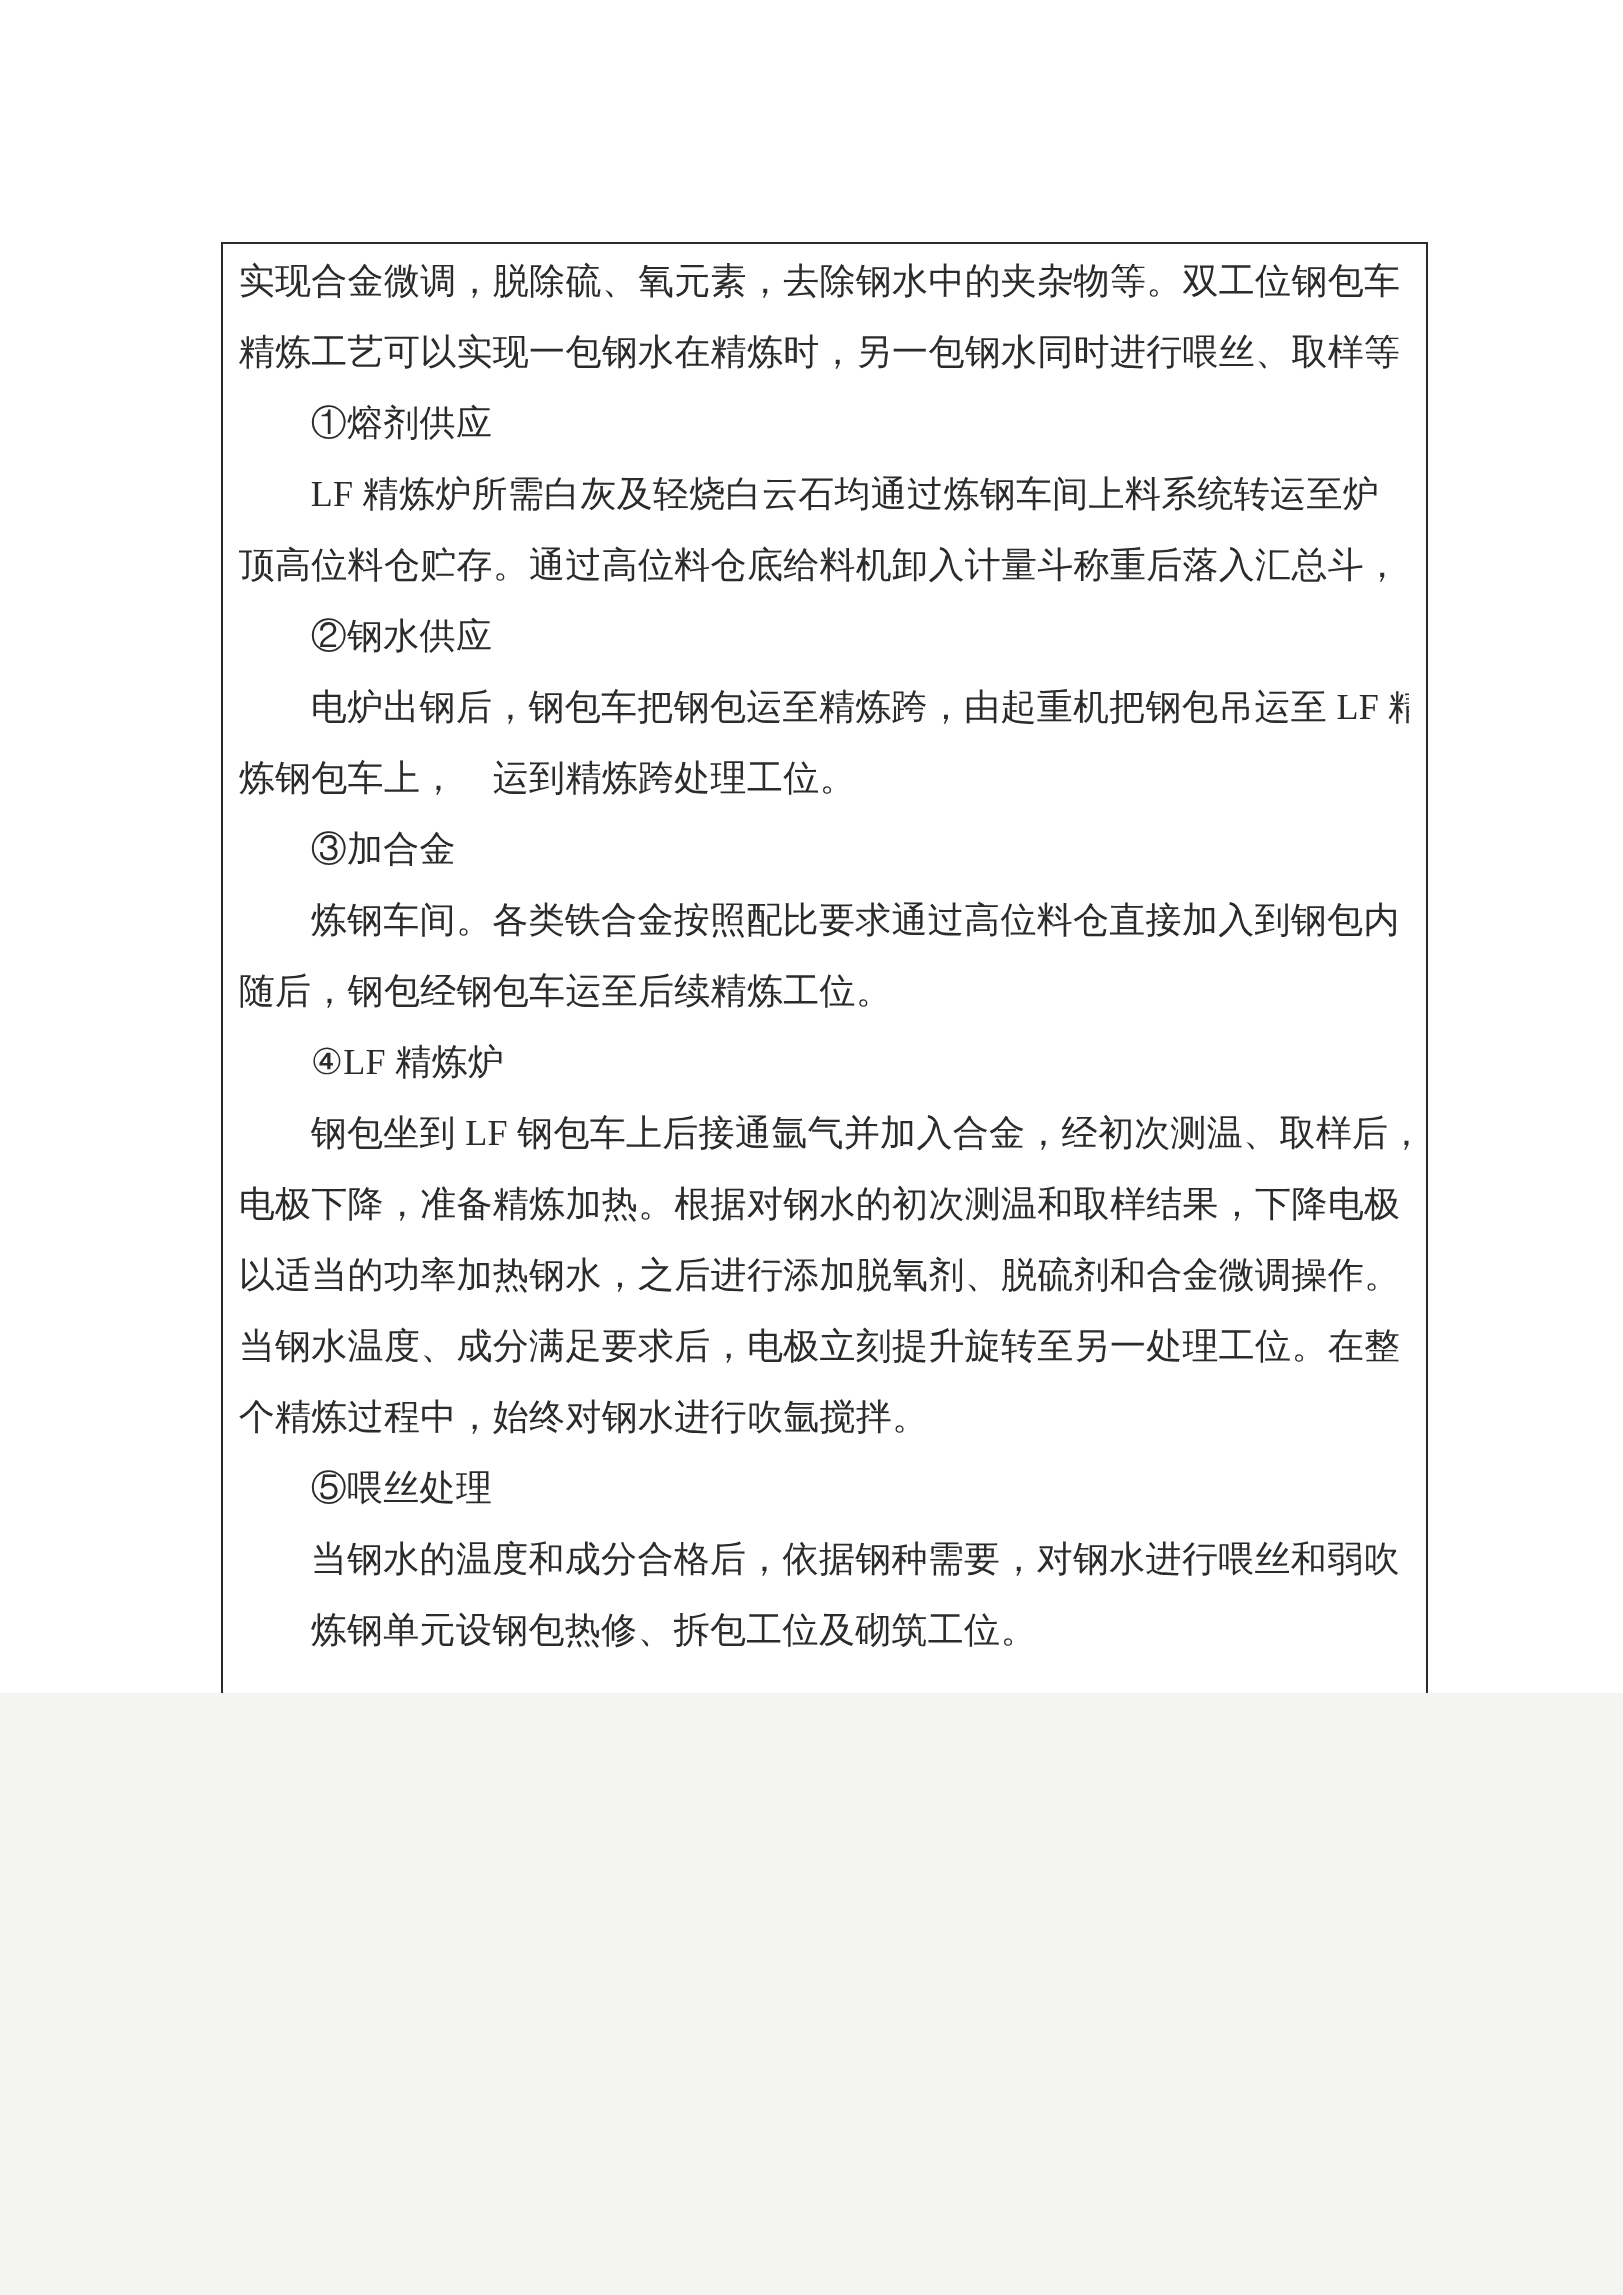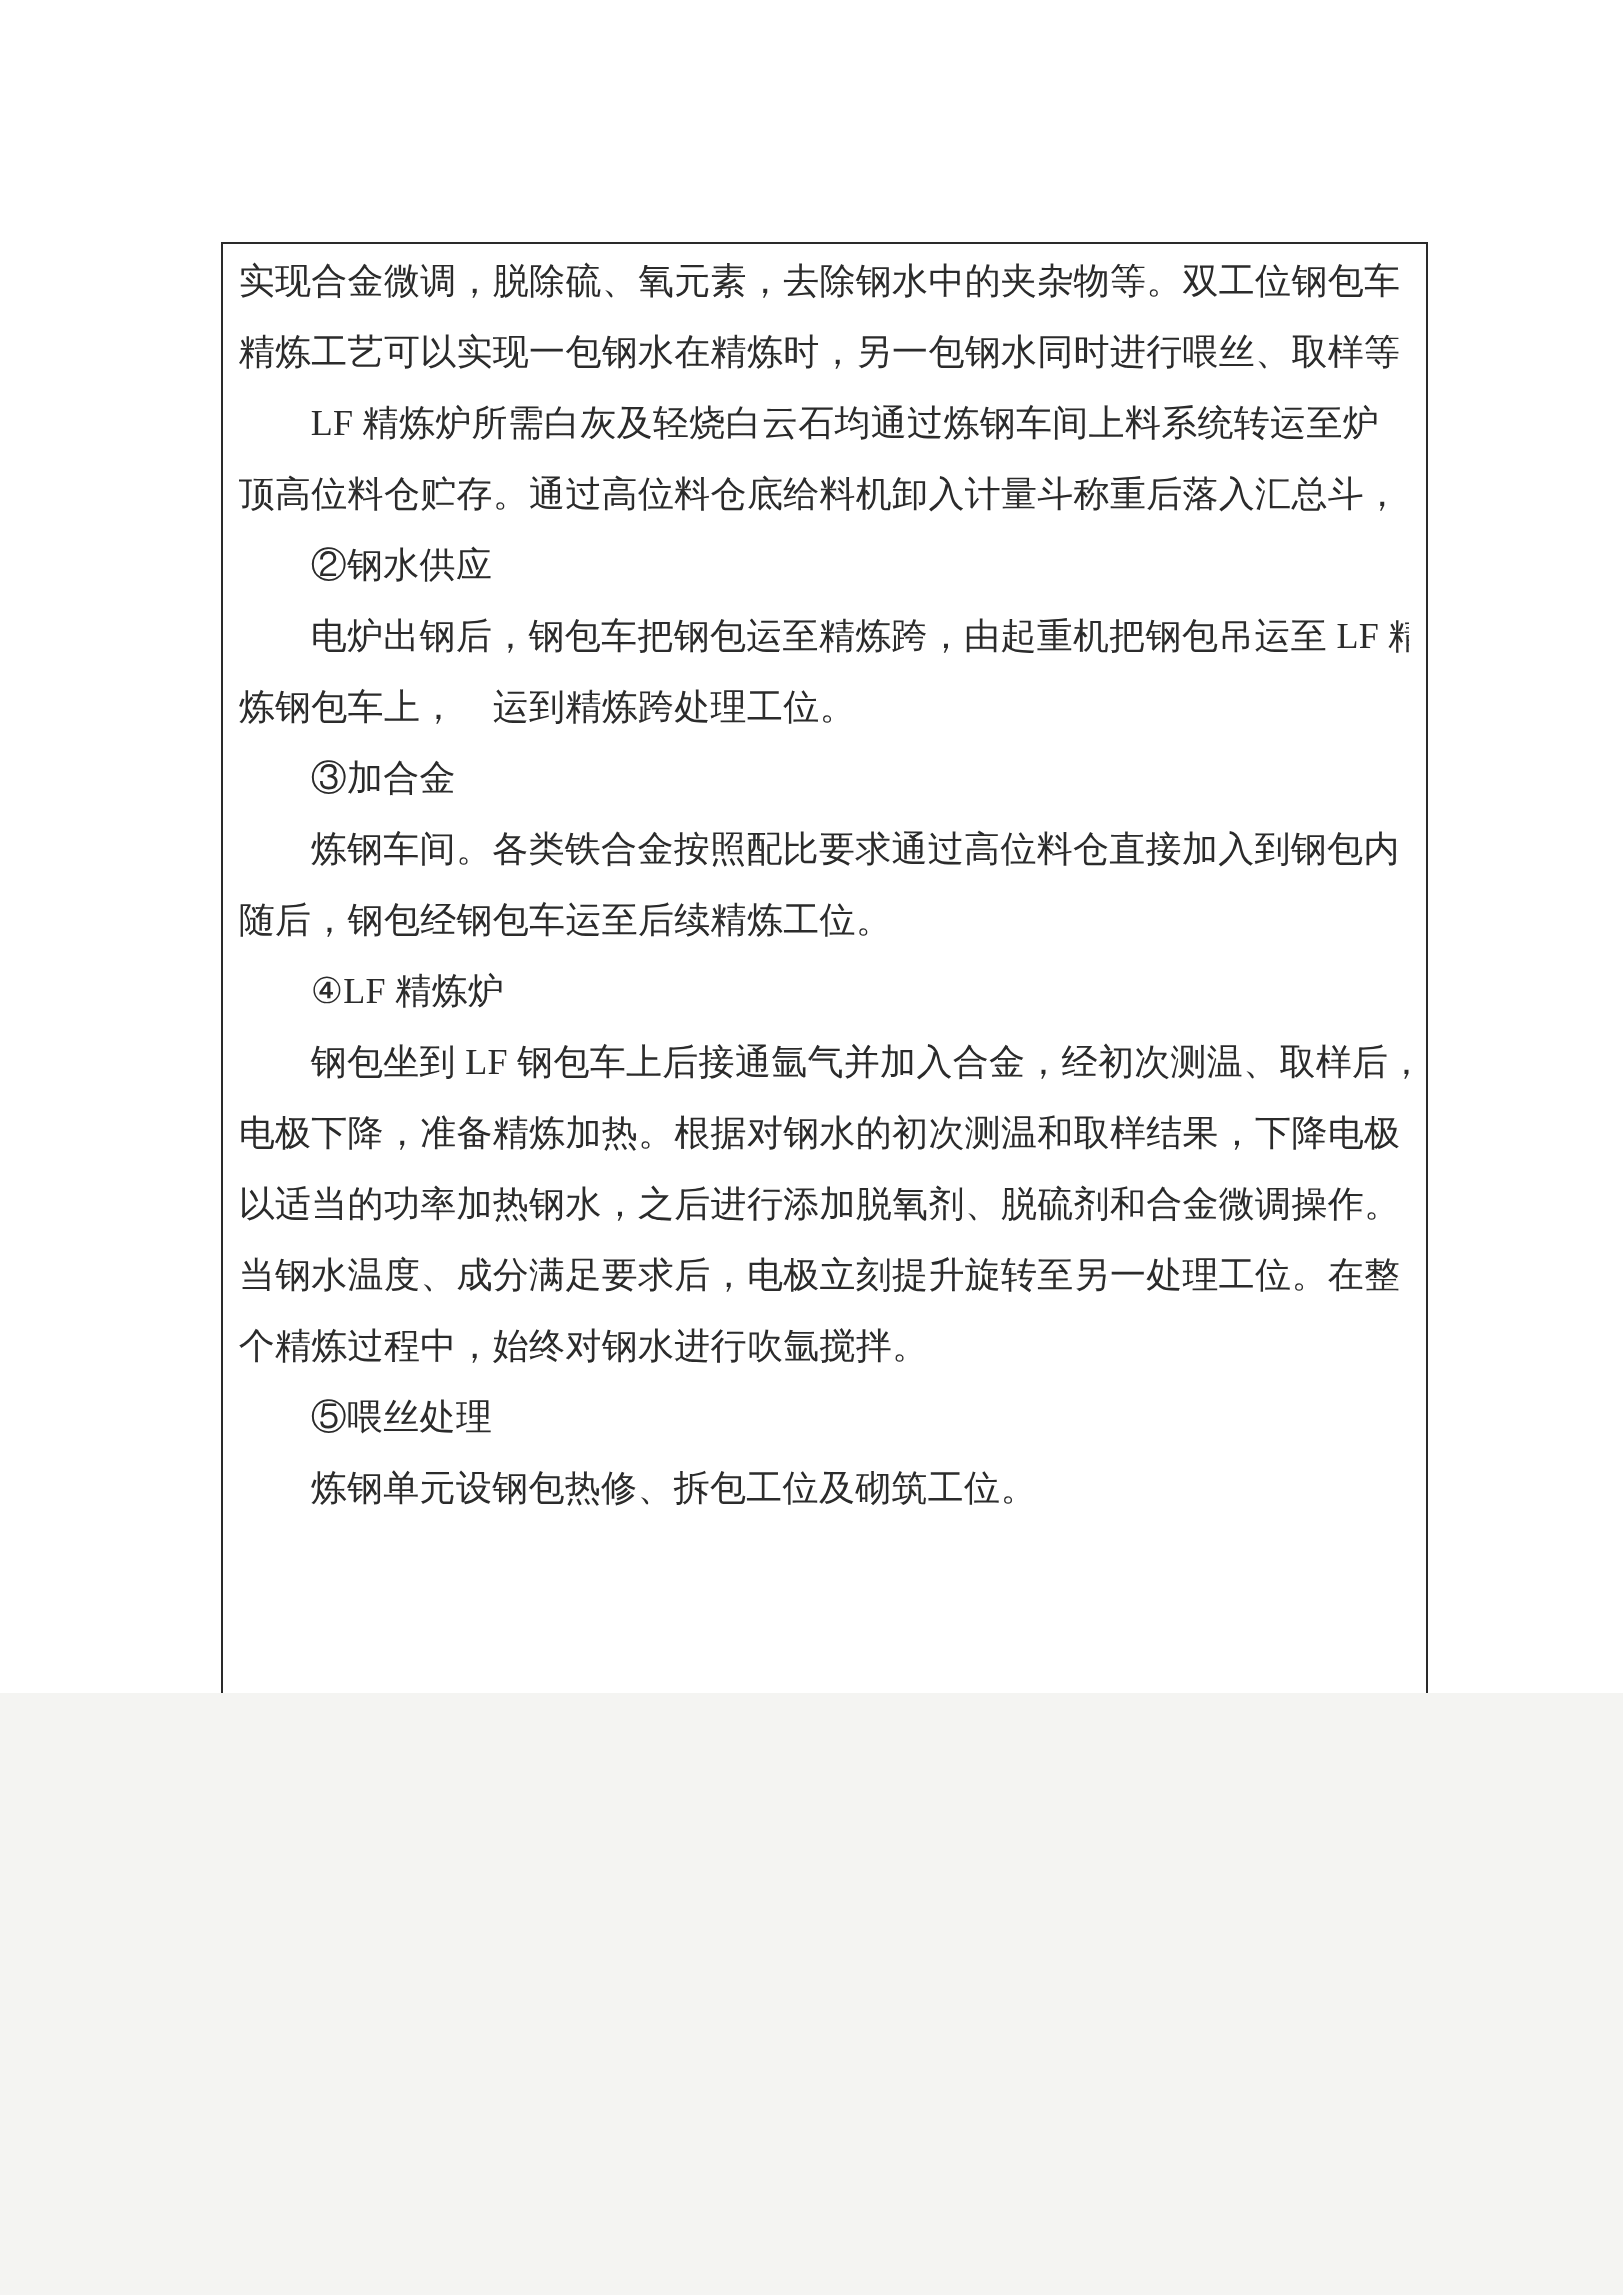--- a/index.html
+++ b/index.html
@@ -55,33 +55,35 @@
   }
 </style>
 </head>
 <body>
 
 <div class="page">
   <div class="content-cell">
     <div class="text-area">
         <div class="line">实现合金微调，脱除硫、氧元素，去除钢水中的夹杂物等。双工位钢包车</div>
         <div class="line">精炼工艺可以实现一包钢水在精炼时，另一包钢水同时进行喂丝、取样等</div>
+        <div class="line indent">①熔剂供应</div>
         <div class="line indent">LF 精炼炉所需白灰及轻烧白云石均通过炼钢车间上料系统转运至炉</div>
         <div class="line">顶高位料仓贮存。通过高位料仓底给料机卸入计量斗称重后落入汇总斗，</div>
         <div class="line indent">②钢水供应</div>
         <div class="line indent">电炉出钢后，钢包车把钢包运至精炼跨，由起重机把钢包吊运至 LF 精</div>
         <div class="line">炼钢包车上，　运到精炼跨处理工位。</div>
         <div class="line indent">③加合金</div>
         <div class="line indent">炼钢车间。各类铁合金按照配比要求通过高位料仓直接加入到钢包内，</div>
         <div class="line">随后，钢包经钢包车运至后续精炼工位。</div>
         <div class="line indent">④LF 精炼炉</div>
         <div class="line indent">钢包坐到 LF 钢包车上后接通氩气并加入合金，经初次测温、取样后，</div>
         <div class="line">电极下降，准备精炼加热。根据对钢水的初次测温和取样结果，下降电极，</div>
         <div class="line">以适当的功率加热钢水，之后进行添加脱氧剂、脱硫剂和合金微调操作。</div>
         <div class="line">当钢水温度、成分满足要求后，电极立刻提升旋转至另一处理工位。在整</div>
         <div class="line">个精炼过程中，始终对钢水进行吹氩搅拌。</div>
         <div class="line indent">⑤喂丝处理</div>
+        <div class="line indent">当钢水的温度和成分合格后，依据钢种需要，对钢水进行喂丝和弱吹</div>
         <div class="line indent">炼钢单元设钢包热修、拆包工位及砌筑工位。</div>
       </div>
   </div>
   <div class="page-number">7</div>
 </div>
 
 
 </body></html>

